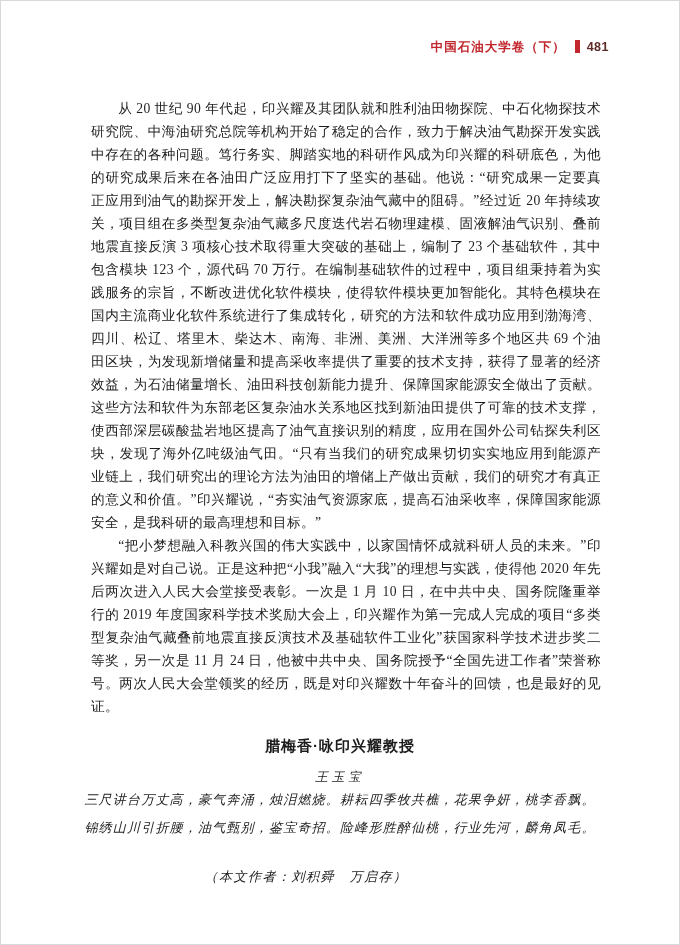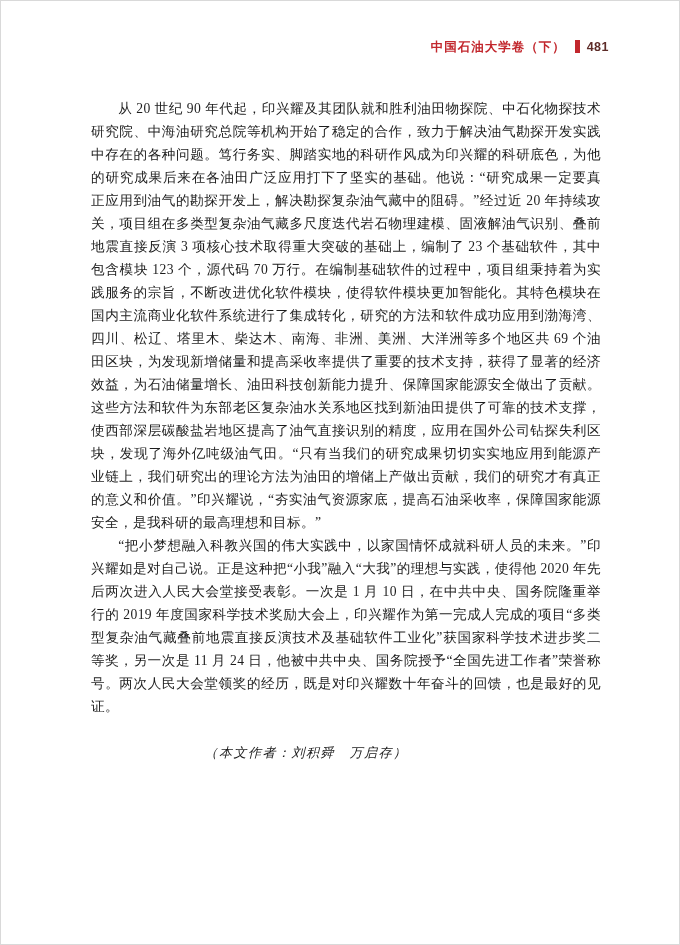--- a/index.html
+++ b/index.html
@@ -92,16 +92,22 @@
 
   <div class="header">
     <span class="vol accent-text" style="color: rgb(194, 39, 45);">中国石油大学卷（下）</span><span class="bar" style="background: rgb(194, 39, 45);"></span><span class="pno" style="color: rgb(93, 43, 39);">481</span>
   </div>
 
   <div class="article">
     <p>从 20 世纪 90 年代起，印兴耀及其团队就和胜利油田物探院、中石化物探技术研究院、中海油研究总院等机构开始了稳定的合作，致力于解决油气勘探开发实践中存在的各种问题。笃行务实、脚踏实地的科研作风成为印兴耀的科研底色，为他的研究成果后来在各油田广泛应用打下了坚实的基础。他说：“研究成果一定要真正应用到油气的勘探开发上，解决勘探复杂油气藏中的阻碍。”经过近 20 年持续攻关，项目组在多类型复杂油气藏多尺度迭代岩石物理建模、固液解油气识别、叠前地震直接反演 3 项核心技术取得重大突破的基础上，编制了 23 个基础软件，其中包含模块 123 个，源代码 70 万行。在编制基础软件的过程中，项目组秉持着为实践服务的宗旨，不断改进优化软件模块，使得软件模块更加智能化。其特色模块在国内主流商业化软件系统进行了集成转化，研究的方法和软件成功应用到渤海湾、四川、松辽、塔里木、柴达木、南海、非洲、美洲、大洋洲等多个地区共 69 个油田区块，为发现新增储量和提高采收率提供了重要的技术支持，获得了显著的经济效益，为石油储量增长、油田科技创新能力提升、保障国家能源安全做出了贡献。这些方法和软件为东部老区复杂油水关系地区找到新油田提供了可靠的技术支撑，使西部深层碳酸盐岩地区提高了油气直接识别的精度，应用在国外公司钻探失利区块，发现了海外亿吨级油气田。“只有当我们的研究成果切切实实地应用到能源产业链上，我们研究出的理论方法为油田的增储上产做出贡献，我们的研究才有真正的意义和价值。”印兴耀说，“夯实油气资源家底，提高石油采收率，保障国家能源安全，是我科研的最高理想和目标。”</p>
     <p>“把小梦想融入科教兴国的伟大实践中，以家国情怀成就科研人员的未来。”印兴耀如是对自己说。正是这种把“小我”融入“大我”的理想与实践，使得他 2020 年先后两次进入人民大会堂接受表彰。一次是 1 月 10 日，在中共中央、国务院隆重举行的 2019 年度国家科学技术奖励大会上，印兴耀作为第一完成人完成的项目“多类型复杂油气藏叠前地震直接反演技术及基础软件工业化”获国家科学技术进步奖二等奖，另一次是 11 月 24 日，他被中共中央、国务院授予“全国先进工作者”荣誉称号。两次人民大会堂领奖的经历，既是对印兴耀数十年奋斗的回馈，也是最好的见证。</p>
   </div>
 
+  <div class="poem">
+    <div class="poem-title">腊梅香·咏印兴耀教授</div>
+    <div class="poem-author">王玉宝</div>
+    <div class="verse">三尺讲台万丈高，豪气奔涌，烛泪燃烧。耕耘四季牧共樵，花果争妍，桃李香飘。</div>
+    <div class="verse">锦绣山川引折腰，油气甄别，鉴宝奇招。险峰形胜醉仙桃，行业先河，麟角凤毛。</div>
+  </div>
 
   <div class="attribution">（本文作者：刘积舜　万启存）</div>
 
 </div>
 
 </body></html>

